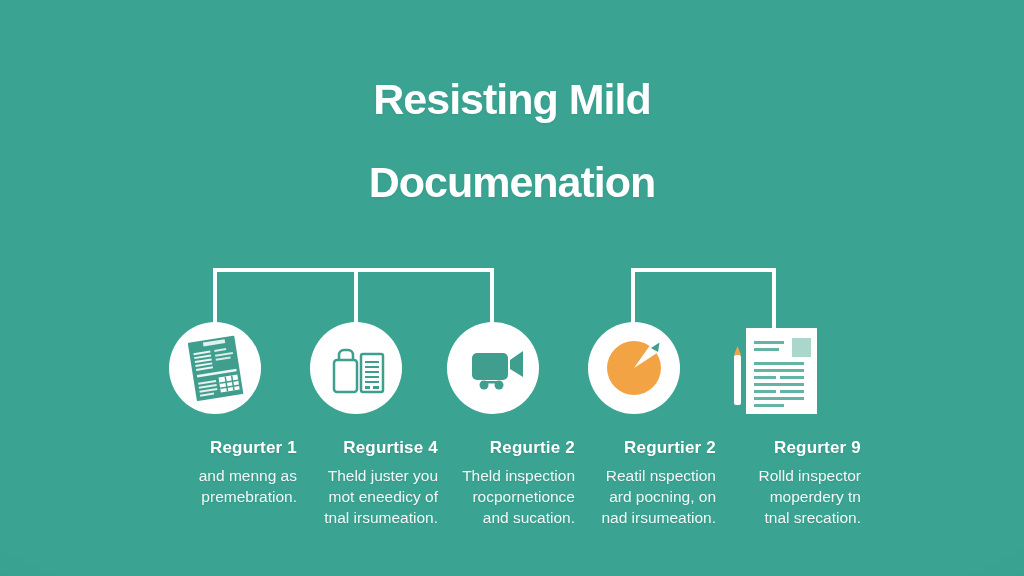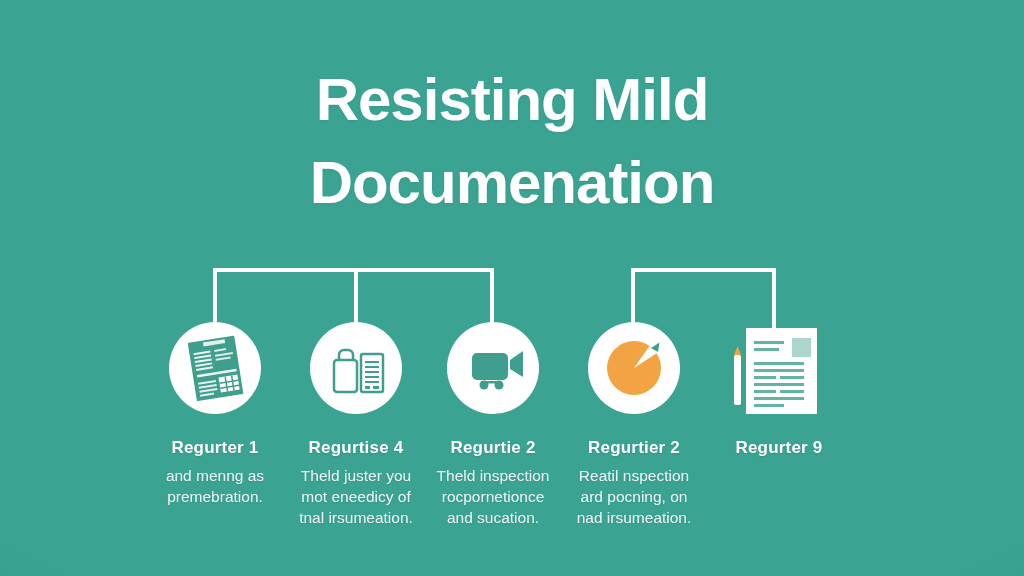--- a/index.html
+++ b/index.html
@@ -15,35 +15,35 @@
   }
 
   .title {
     position: absolute;
     top: 58px;
     left: 0;
     width: 100%;
     text-align: center;
     color: #ffffff;
     font-weight: 700;
-    font-size: 60px;
+    font-size: 43px;
     line-height: 83px;
     letter-spacing: -1px;
     text-shadow: 0 1px 3px rgba(0,0,0,0.06);
   }
   .title span { display: block; }
 
   .conn { position: absolute; background: #ffffff; }
 
   .col {
     position: absolute;
     top: 322px;
     width: 164px;
     transform: translateX(-50%);
-    text-align: center;
+    text-align: right;
     color: #ffffff;
   }
   .icon-wrap {
     width: 92px;
     height: 92px;
     margin: 0 auto;
     display: block;
   }
   .col-label {
     margin-top: 24px;
@@ -179,15 +179,20 @@
       <rect x="21" y="47" width="50" height="3" fill="var(--line-teal)"></rect>
       <rect x="21" y="54" width="22" height="3" fill="var(--line-teal)"></rect>
       <rect x="47" y="54" width="24" height="3" fill="var(--line-teal)"></rect>
       <rect x="21" y="61" width="50" height="3" fill="var(--line-teal)"></rect>
       <rect x="21" y="68" width="22" height="3" fill="var(--line-teal)"></rect>
       <rect x="47" y="68" width="24" height="3" fill="var(--line-teal)"></rect>
       <rect x="21" y="75" width="50" height="3" fill="var(--line-teal)"></rect>
       <rect x="21" y="82" width="30" height="3" fill="var(--line-teal)"></rect>
     </svg>
     <div class="col-label">Regurter 9</div>
+    <div class="col-desc">
+      <span>Rolld inspector</span>
+      <span>moperdery tn</span>
+      <span>tnal srecation.</span>
+    </div>
   </div>
 
 </div>
 
 </body></html>

